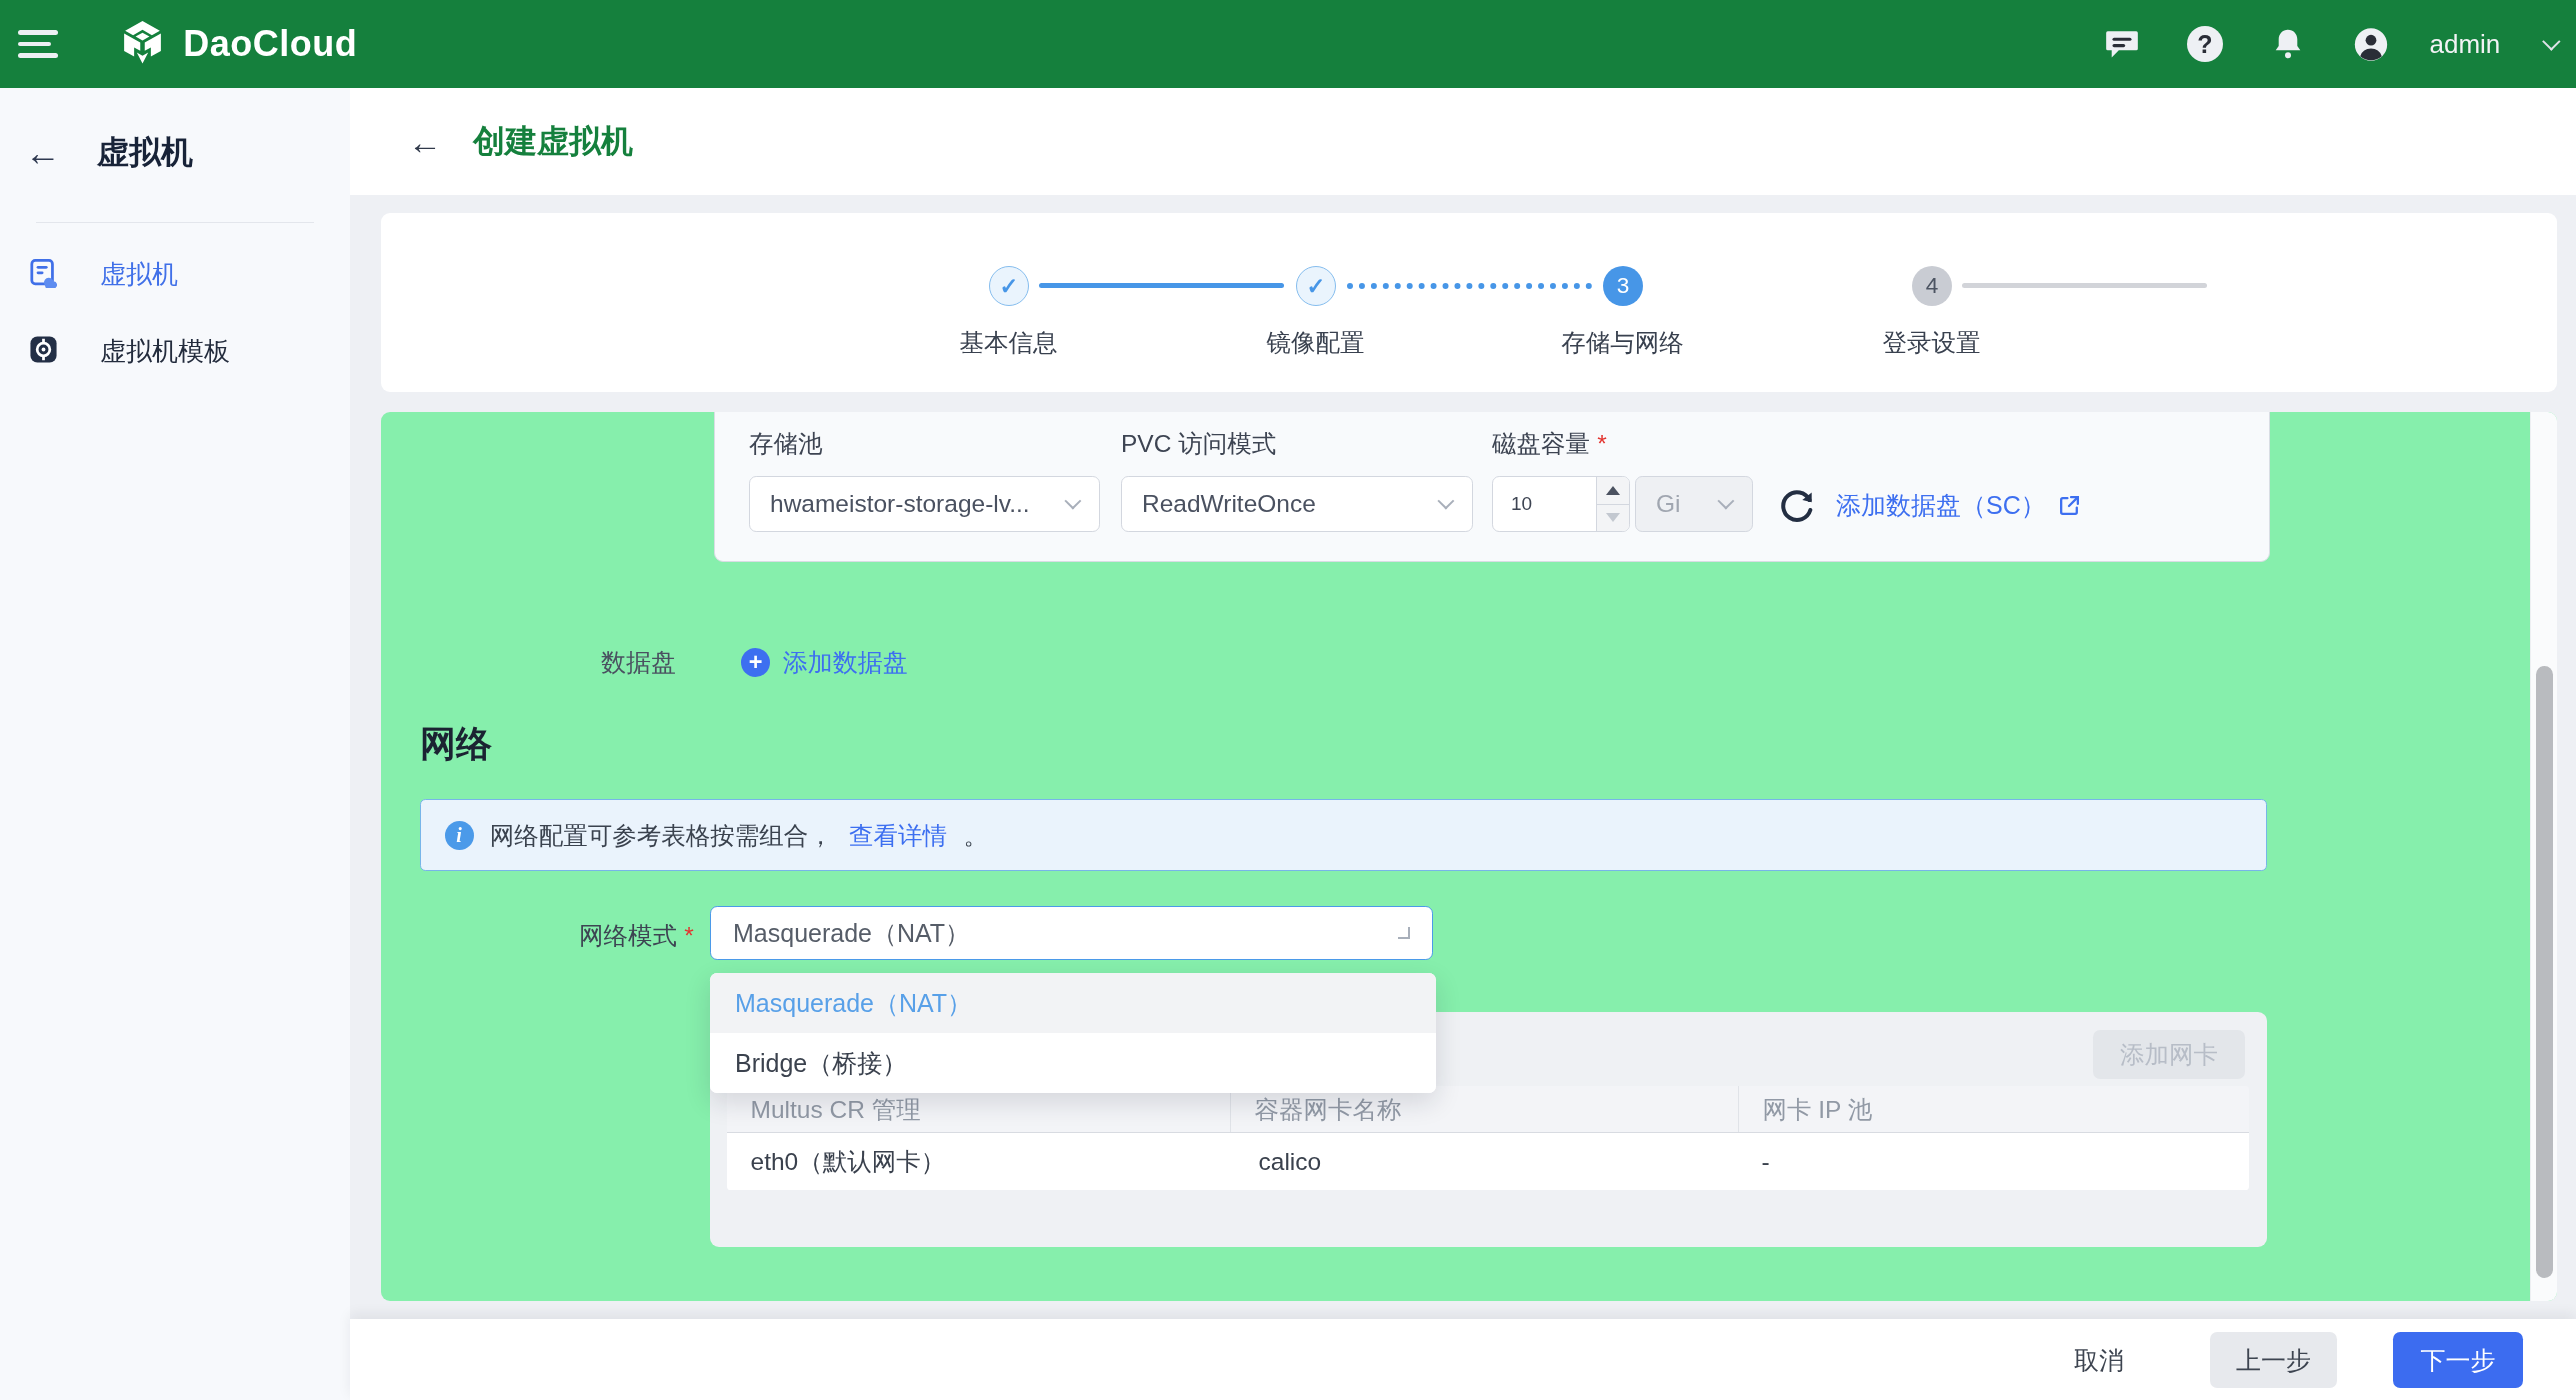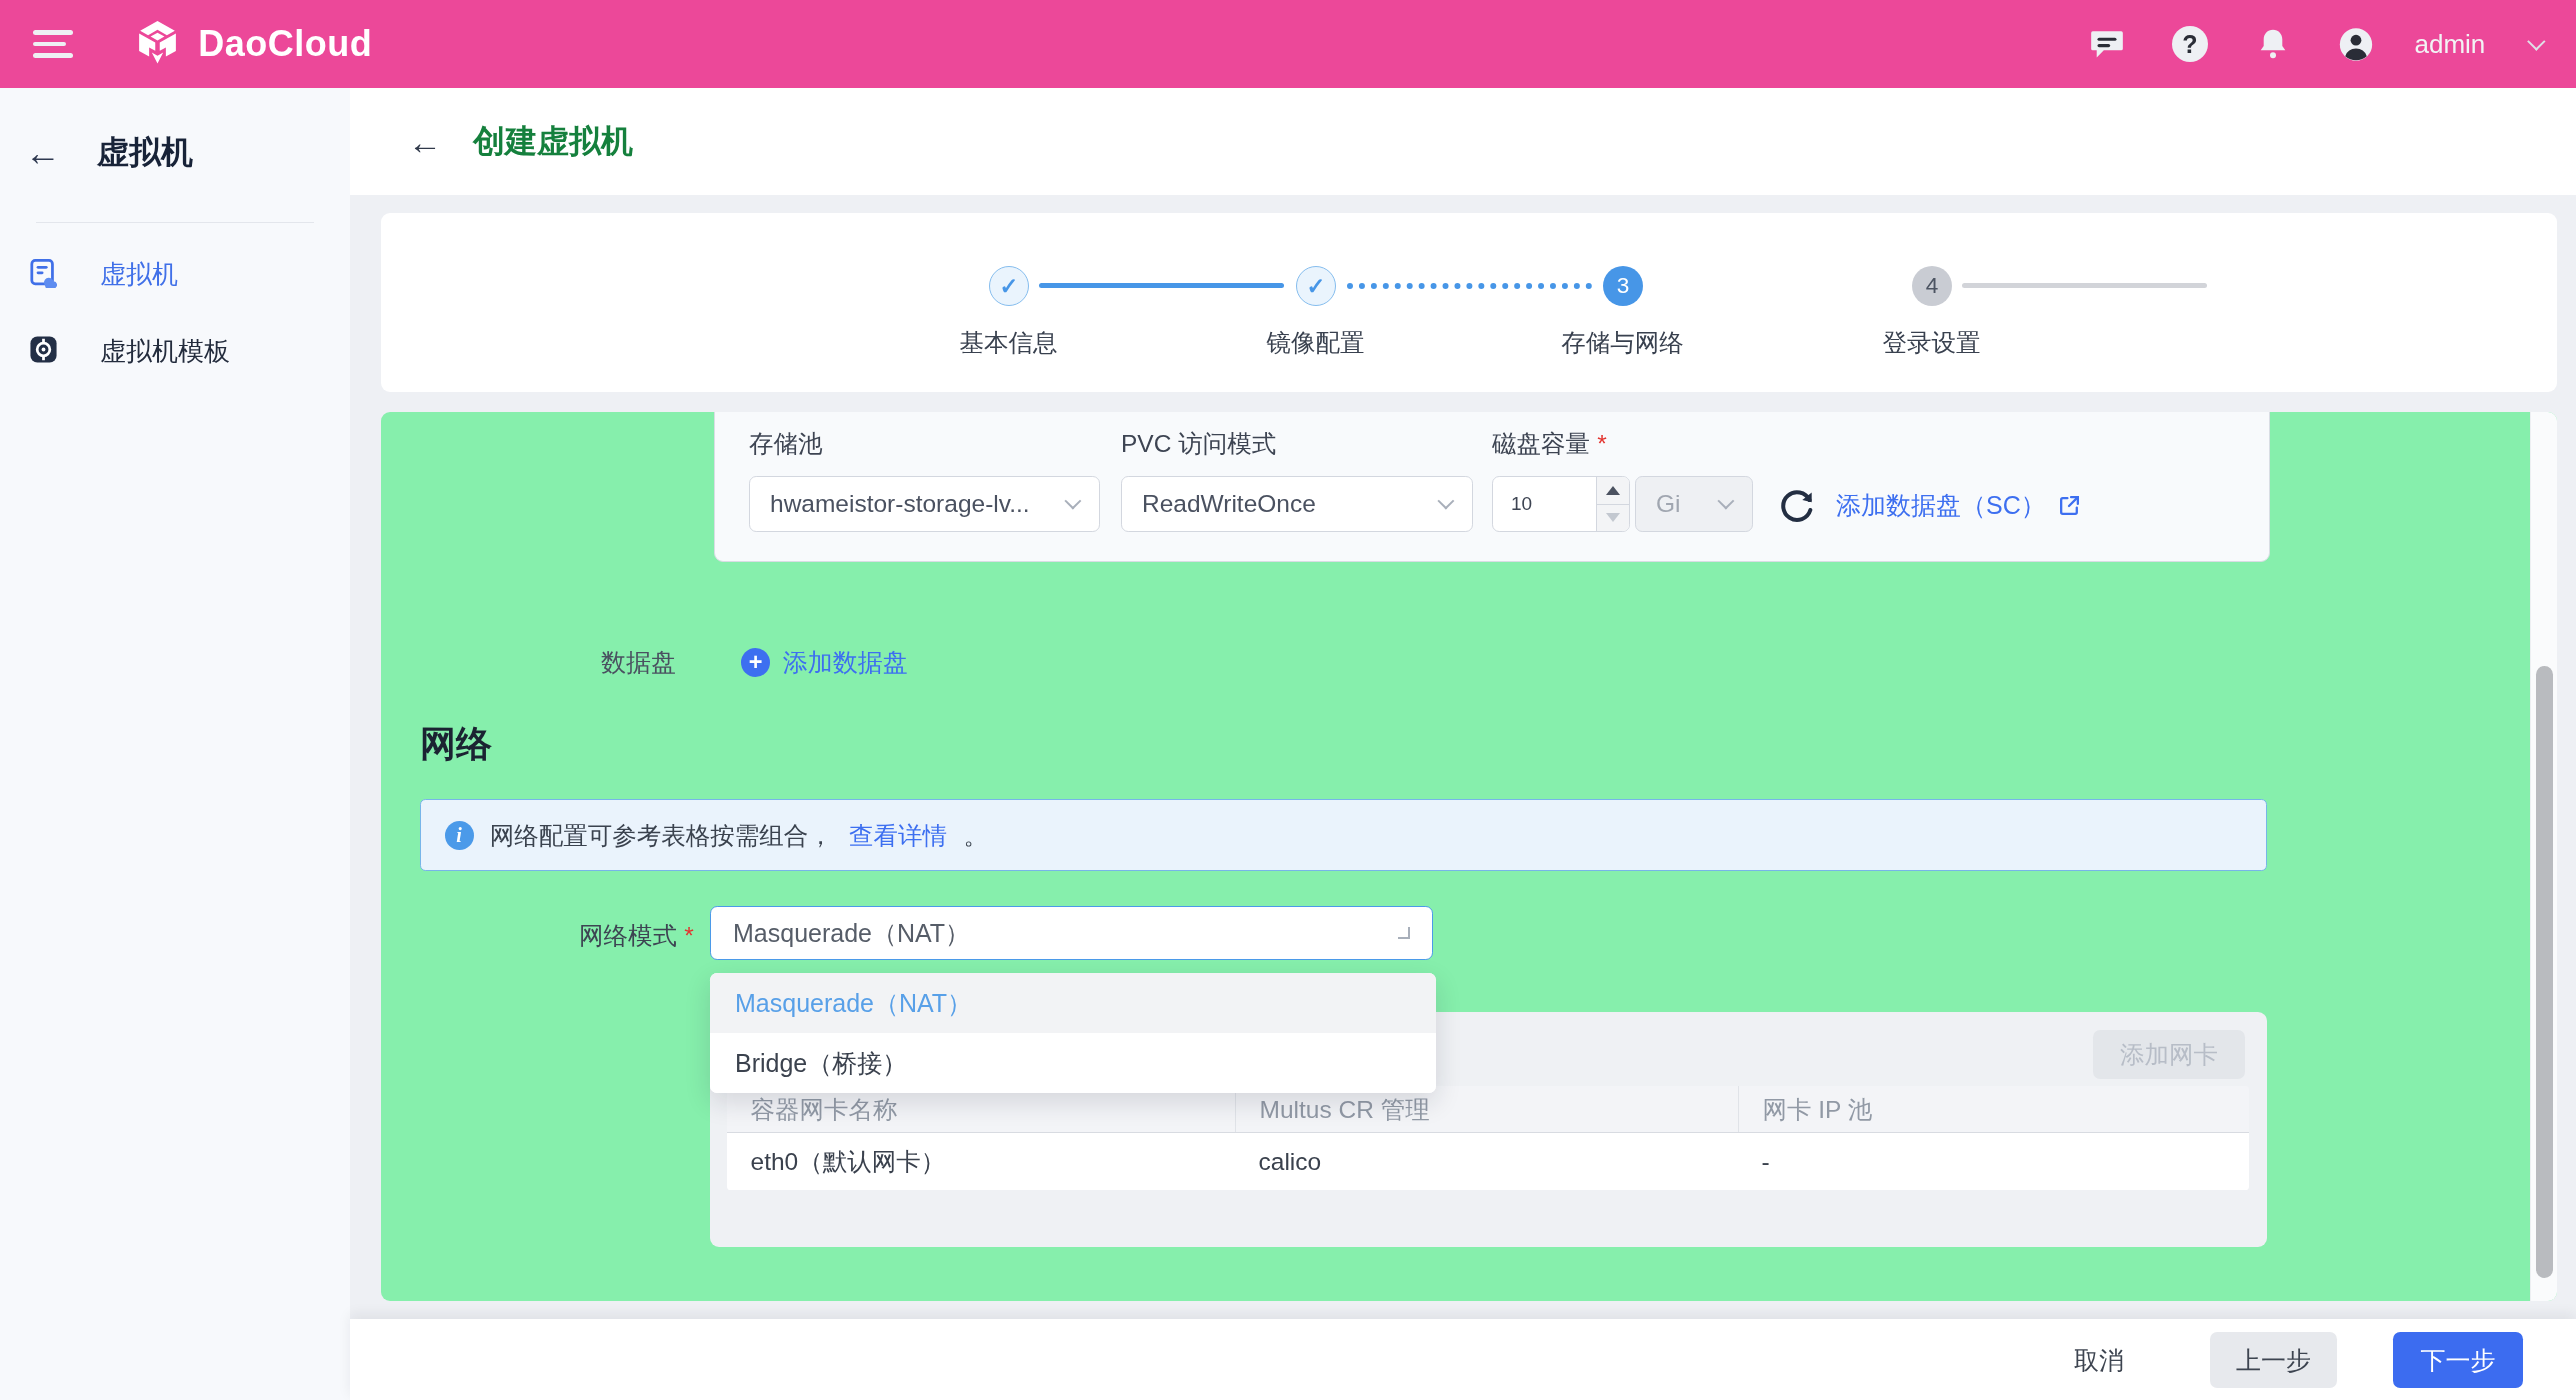--- a/index.html
+++ b/index.html
@@ -2,22 +2,22 @@
 <html style="font-size:14.5px"><head>
 <meta charset="utf-8">
 <style>
   * { margin:0; padding:0; box-sizing:border-box; }
   html,body { background:#dfe2e8; }
   .screen{
     position:relative; width:2576px; height:1400px; overflow:hidden;
     background:#eef0f4; font-family:"Liberation Sans", sans-serif; color:#3c434f;
   }
   
-  .topbar{ position:absolute; left:0; top:0; width:2576px; height:88px; background:#ec4899;
-    display:flex; align-items:center; padding:0 33px; }
+  .topbar{ position:absolute; left:0; top:0; width:2576px; height:88px; background:#15803d;
+    display:flex; align-items:center; padding:0 18px; }
   .hamburger{ width:40px; cursor:pointer; }
   .hamburger span{ display:block; height:4.5px; background:#eef0f4; border-radius:2.7px; margin:7.2px 0; }
   .hamburger span:nth-child(2){ width:33px; }
   .brand{ display:flex; align-items:center; margin-left:60px; gap:16.3px; }
   .brand-name{ color:#fff; font-size:36px; font-weight:bold; letter-spacing:0.5px; }
   .top-right{ margin-left:auto; display:flex; align-items:center; gap:45px; }
   .tb-icon{ width:38px; height:38px; display:flex; align-items:center; justify-content:center; cursor:pointer; }
   .help-badge{ width:36px; height:36px; border-radius:50%; background:#eef0f4; color:#2a2d37;
     font-weight:bold; font-size:25px; display:flex; align-items:center; justify-content:center; }
   .admin-name{ color:#f2f3f5; font-size:26px; margin-left:-5.4px; }
@@ -298,22 +298,22 @@
 
     <div class="dropdown">
       <div class="opt selected">Masquerade（NAT）</div>
       <div class="opt plain">Bridge（桥接）</div>
     </div>
 
     <div class="nic-panel">
       <div class="add-nic">添加网卡</div>
       <div class="nic-table">
         <div class="thead">
+          <div class="th c2">Multus CR 管理</div>
           <div class="th c1">容器网卡名称</div>
-          <div class="th c2">Multus CR 管理</div>
           <div class="th c3">网卡 IP 池</div>
         </div>
         <div class="trow">
           <div class="td c1">eth0（默认网卡）</div>
           <div class="td c2">calico</div>
           <div class="td c3">-</div>
         </div>
       </div>
     </div>
 

